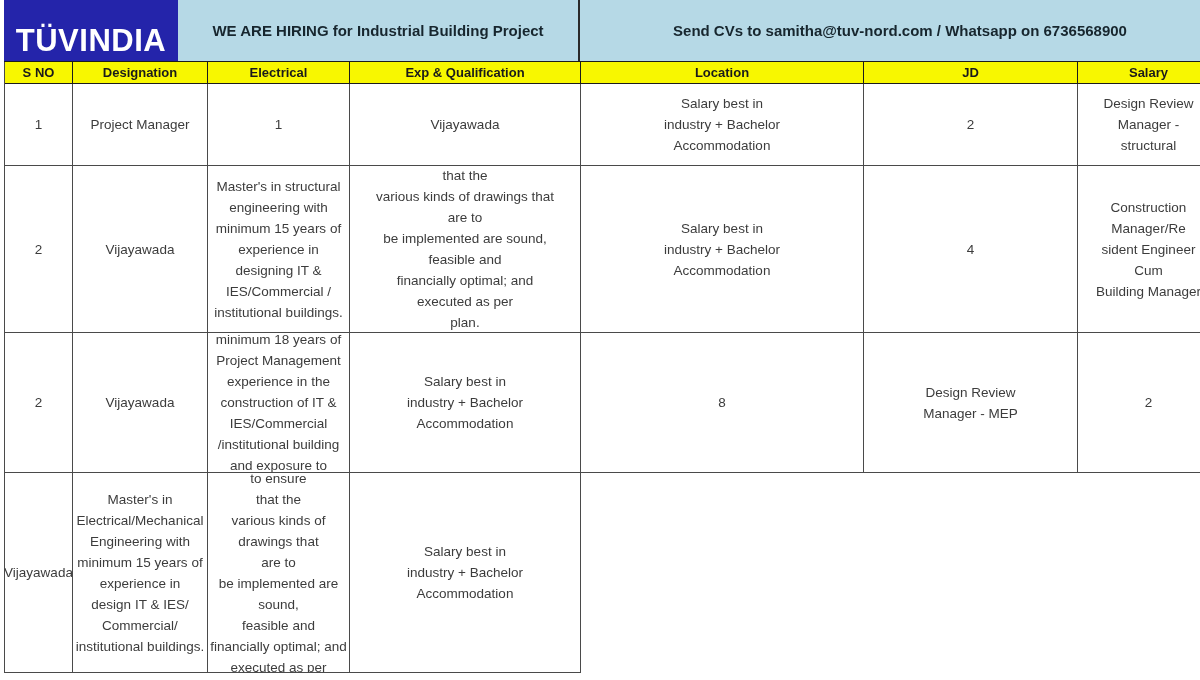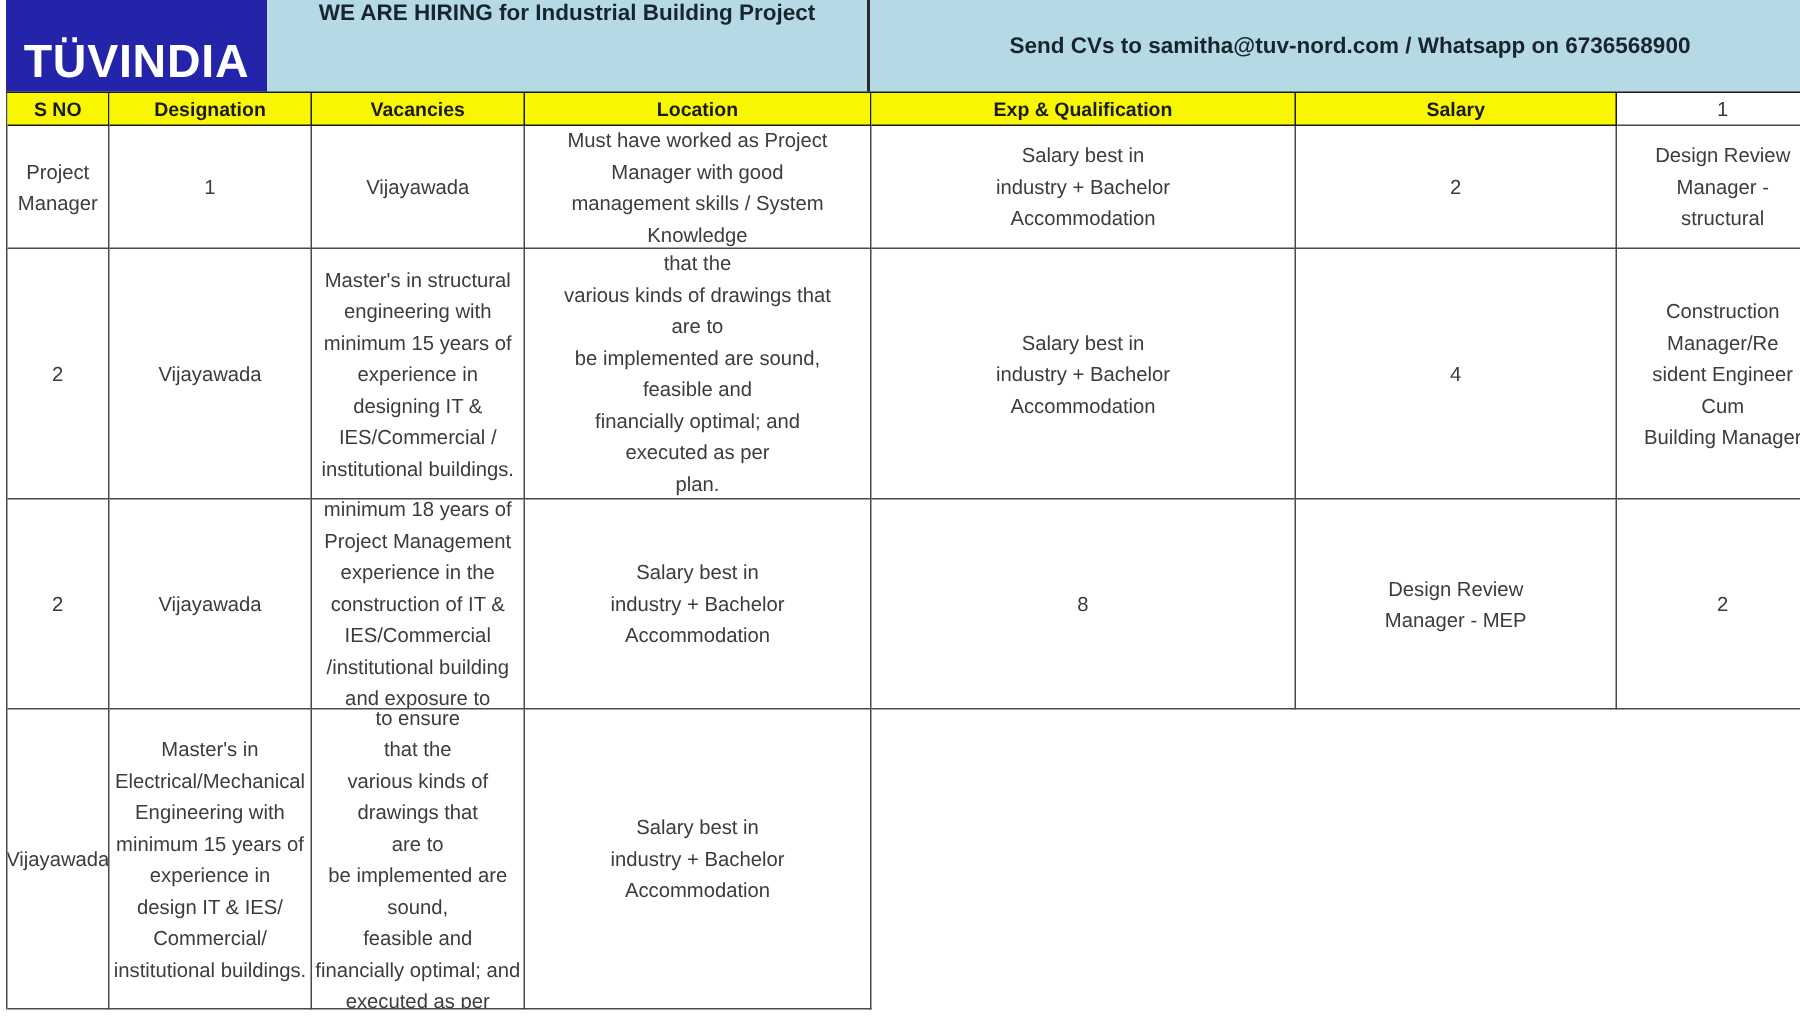--- a/index.html
+++ b/index.html
@@ -15,21 +15,21 @@
     font-family:"Liberation Sans", sans-serif;}
   .sheet{position:absolute;left:4px;top:0;width:1216px;background:#fff;}
 
   
   .banner{display:flex;height:62px;background:var(--banner-bg);
     border-bottom:1px solid var(--dark-line);}
   .logo-box{width:174px;height:100%;background:var(--logo-bg);
     display:flex;align-items:flex-end;justify-content:center;flex:0 0 174px;}
   .logo-text{color:#ffffff;font-weight:bold;font-size:31px;line-height:1;
     padding-bottom:5px;letter-spacing:.5px;white-space:nowrap;}
-  .banner-left{width:400px;flex:0 0 400px;display:flex;align-items:flex-start;
+  .banner-left{width:400px;flex:0 0 400px;display:flex;align-items:center;
     justify-content:center;}
   .banner-right{flex:1;display:flex;align-items:center;justify-content:center;
     border-left:2px solid #2a2a2a;}
   .banner-text{font-weight:bold;font-size:15px;color:#17262e;text-align:center;}
 
   
   .jobs-table{display:grid;
     grid-template-columns:68px 135px 142px 231px 283px 214px 142px;
     grid-template-rows:22px 82px 167px 140px 200px;
     border-left:1px solid var(--grid-line);width:1215px;}
@@ -57,33 +57,30 @@
     </div>
     <div class="banner-right">
       <span class="banner-text">Send CVs to samitha@tuv-nord.com / Whatsapp on 6736568900</span>
     </div>
   </div>
 
   <div class="jobs-table">
 
     <div class="hcell">S NO</div>
     <div class="hcell">Designation</div>
-    <div class="hcell">Vacancies</div>
+    <div class="hcell">Electrical</div>
+    <div class="hcell">Exp &amp; Qualification</div>
     <div class="hcell">Location</div>
-    <div class="hcell">Exp &amp; Qualification</div>
+    <div class="hcell">JD</div>
     <div class="hcell">Salary</div>
 
     <div class="cell">1</div>
     <div class="cell">Project Manager</div>
     <div class="cell">1</div>
     <div class="cell">Vijayawada</div>
-    <div class="cell">Must have worked as Project
-Manager with good
-management skills / System
-Knowledge</div>
     <div class="cell">Salary best in
 industry + Bachelor
 Accommodation</div>
 
     <div class="cell">2</div>
     <div class="cell">Design Review
 Manager -
 structural</div>
     <div class="cell">2</div>
     <div class="cell">Vijayawada</div>

